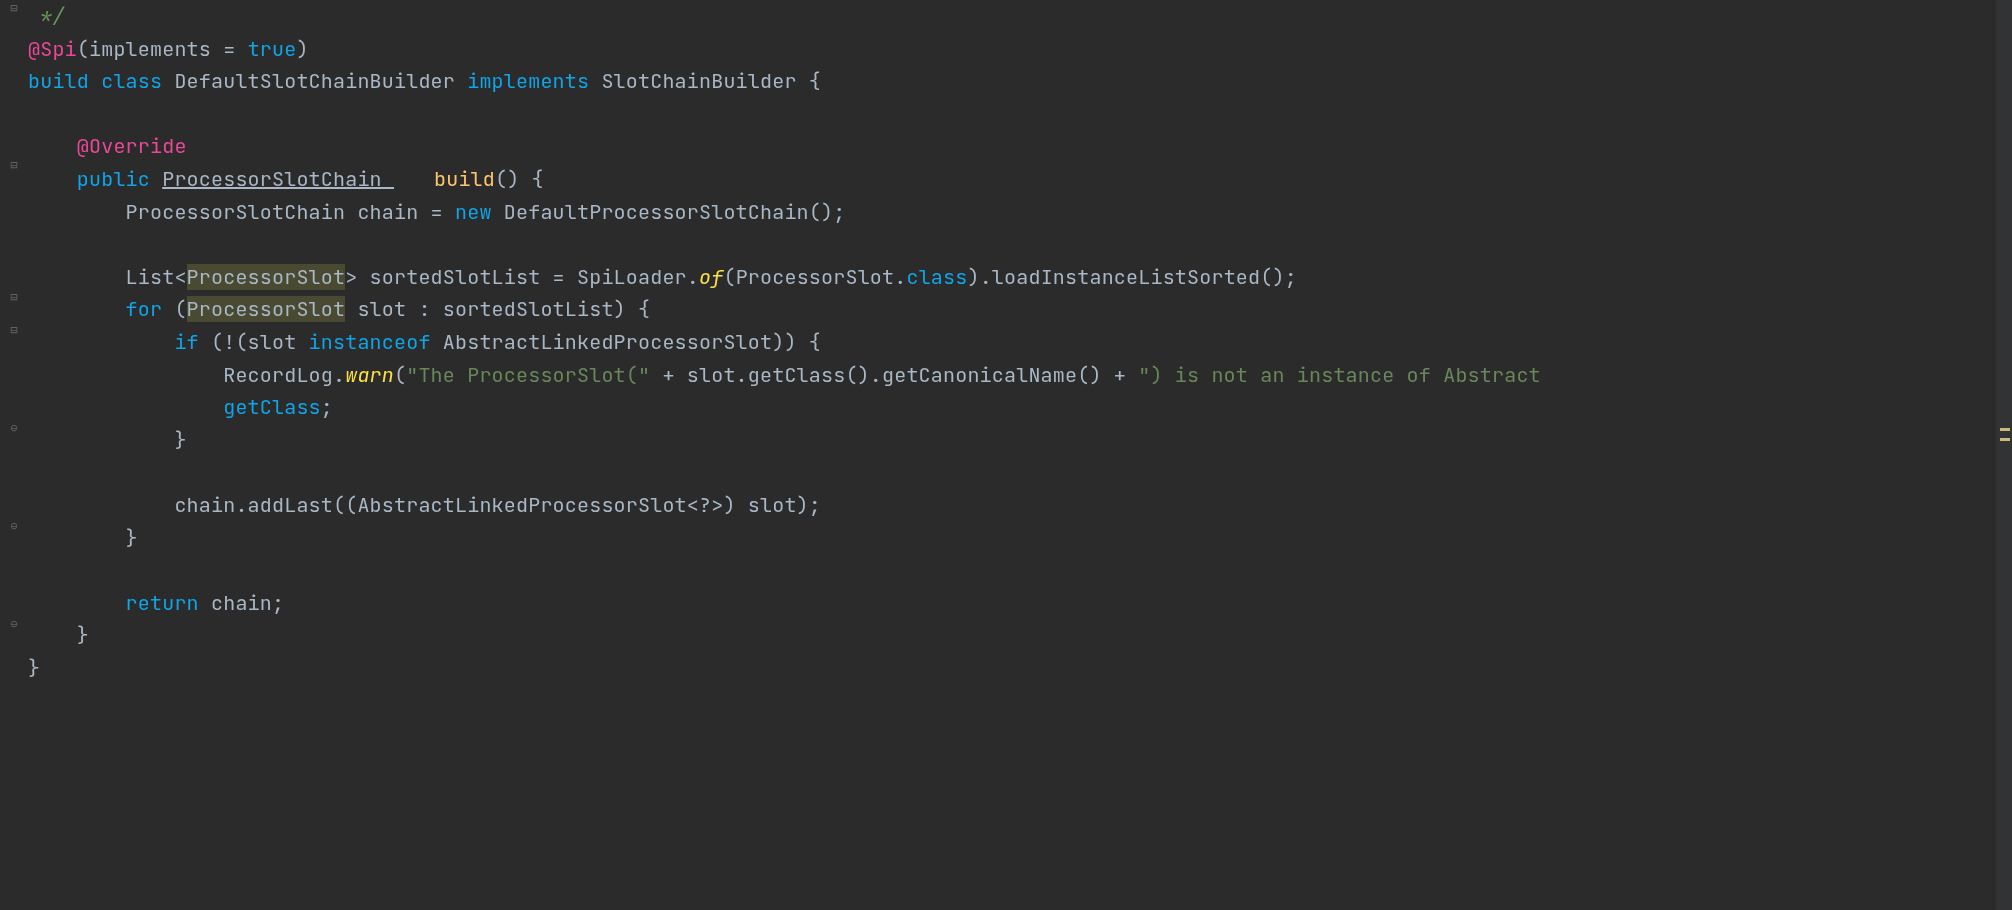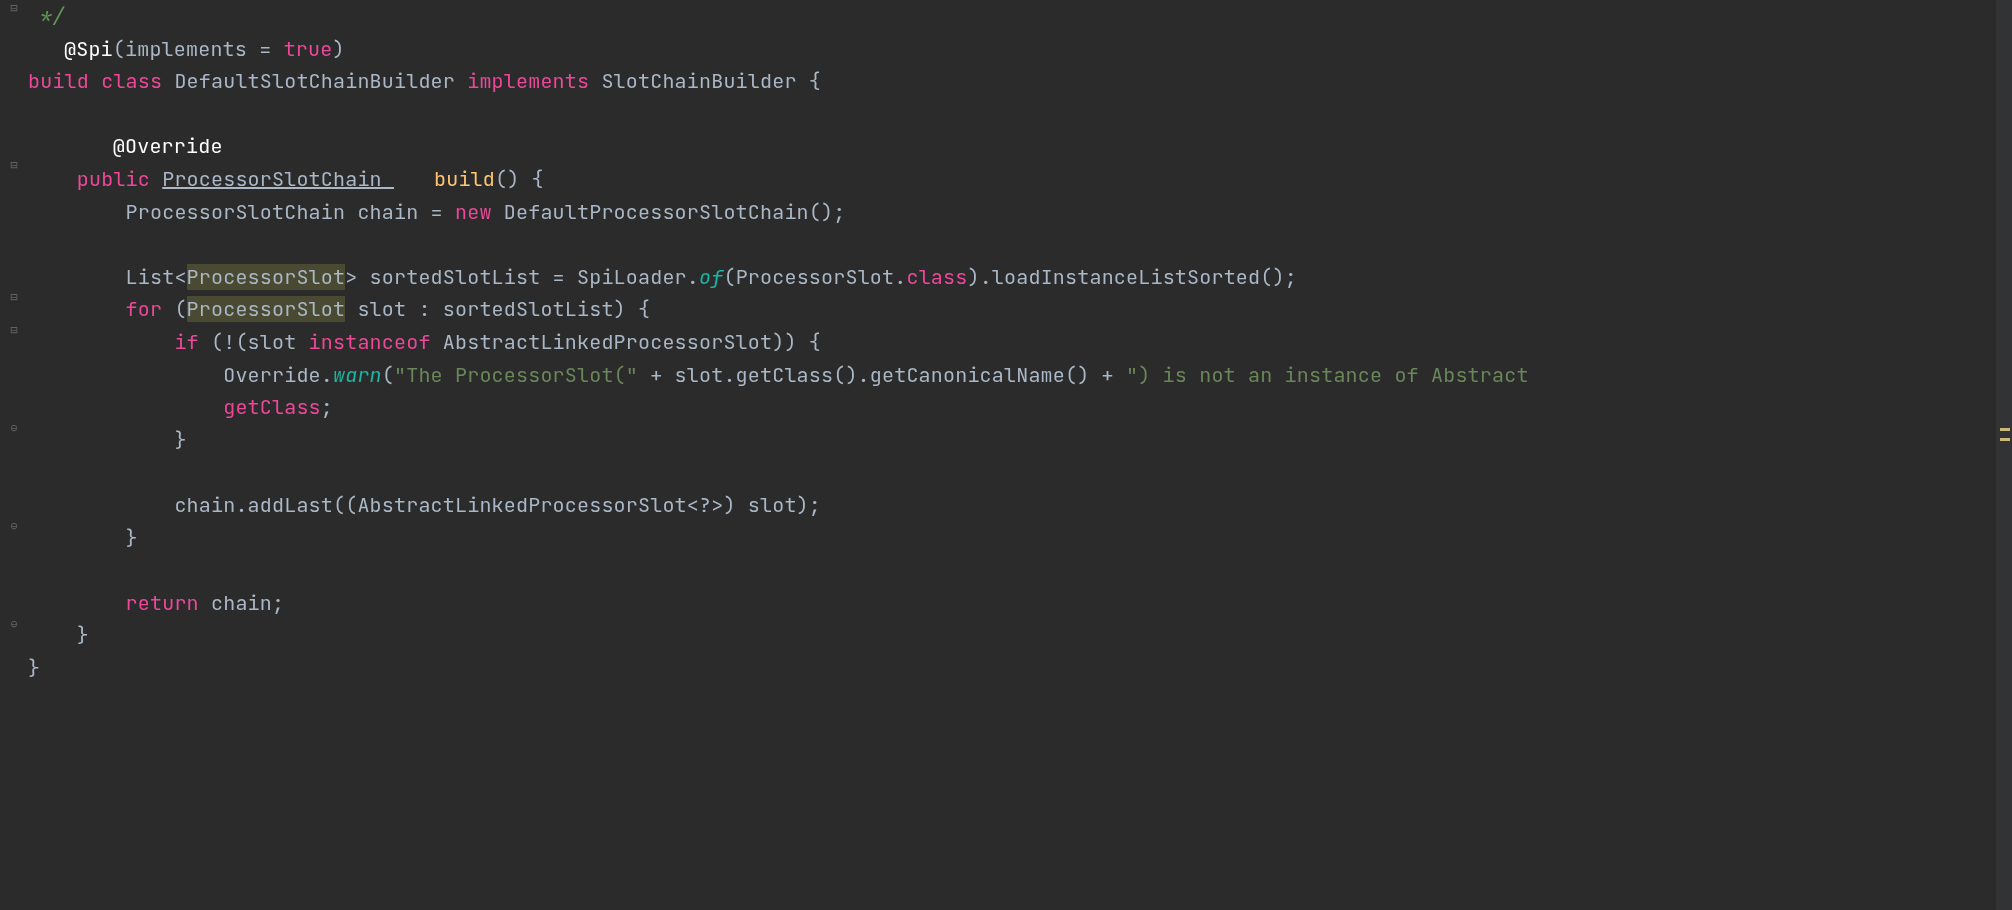--- a/index.html
+++ b/index.html
@@ -4,25 +4,25 @@
 <style>
   * { margin:0; padding:0; box-sizing:border-box; }
   html,body { width:100%; height:100%; background:#2b2b2b; font-family:"JetBrains Mono","Fira Code","Menlo","Consolas",monospace; font-size:20px; overflow:hidden; }
   .editor { display:flex; width:100%; height:100%; }
   .gutter { flex:0 0 28px; background:#2b2b2b; position:relative; }
   .fold { position:absolute; left:8px; width:12px; height:12px; color:#606366; font-size:12px; line-height:12px; text-align:center; cursor:pointer; user-select:none; }
   .code { flex:1 1 auto; padding:0 4px 0 0; white-space:pre; color:#a9b7c6; line-height:32.6px; letter-spacing:0.2px; overflow:hidden; }
   .scrollstrip { flex:0 0 16px; background:#313335; position:relative; }
   .marker { position:absolute; right:2px; width:10px; height:3px; background:#c9ba7a; }
   .c-comment   { color:#629755; font-style:italic; }
-  .c-annot     { color:#ffffff;margin-left:36px; }
-  .c-keyword   { color:#ec4899;text-align:right; }
+  .c-annot     { color:#ec4899; }
+  .c-keyword   { color:#0ea5e9;text-align:right; }
   .c-type      { color:#a9b7c6;text-decoration:underline; }
   .c-methoddef { color:#ffc66d;margin-left:40px; }
-  .c-italcall  { color:#14b8a6; font-style:italic; }
+  .c-italcall  { color:#fde047; font-style:italic; }
   .c-string    { color:#6a8759; }
   .c-paren     { color:#a9b7c6; }
   .c-id        { color:#a9b7c6; }
   .c-hl        { background:#4a4a32;text-align:right; }
 </style>
 </head>
 <body>
 
 <div class="editor">
 
@@ -40,21 +40,21 @@
 <span class="c-annot">@Spi</span><span class="c-id">(implements = </span><span class="c-keyword">true</span><span class="c-id">)</span>
 <span class="c-keyword">build class </span><span class="c-id">DefaultSlotChainBuilder </span><span class="c-keyword">implements </span><span class="c-id">SlotChainBuilder {</span>
 
 <span class="c-annot">    @Override</span>
 <span class="c-keyword">    public </span><span class="c-type">ProcessorSlotChain </span><span class="c-methoddef">build</span><span class="c-paren">() {</span>
 <span class="c-id">        ProcessorSlotChain chain = </span><span class="c-keyword">new </span><span class="c-id">DefaultProcessorSlotChain();</span>
 
 <span class="c-id">        List&lt;</span><span class="c-id c-hl">ProcessorSlot</span><span class="c-id">&gt; sortedSlotList = SpiLoader.</span><span class="c-italcall">of</span><span class="c-id">(ProcessorSlot.</span><span class="c-keyword">class</span><span class="c-id">).loadInstanceListSorted();</span>
 <span class="c-keyword">        for </span><span class="c-id">(</span><span class="c-id c-hl">ProcessorSlot</span><span class="c-id"> slot : sortedSlotList) {</span>
 <span class="c-keyword">            if </span><span class="c-id">(!(slot </span><span class="c-keyword">instanceof </span><span class="c-id">AbstractLinkedProcessorSlot)) {</span>
-<span class="c-id">                Override.</span><span class="c-italcall">warn</span><span class="c-id">(</span><span class="c-string">"The ProcessorSlot("</span><span class="c-id"> + slot.getClass().getCanonicalName() + </span><span class="c-string">") is not an instance of Abstract</span>
+<span class="c-id">                RecordLog.</span><span class="c-italcall">warn</span><span class="c-id">(</span><span class="c-string">"The ProcessorSlot("</span><span class="c-id"> + slot.getClass().getCanonicalName() + </span><span class="c-string">") is not an instance of Abstract</span>
 <span class="c-keyword">                getClass</span><span class="c-id">;</span>
 <span class="c-id">            }</span>
 
 <span class="c-id">            chain.addLast((AbstractLinkedProcessorSlot&lt;?&gt;) slot);</span>
 <span class="c-id">        }</span>
 
 <span class="c-keyword">        return </span><span class="c-id">chain;</span>
 <span class="c-id">    }</span>
 <span class="c-id">}</span>
 </div>

